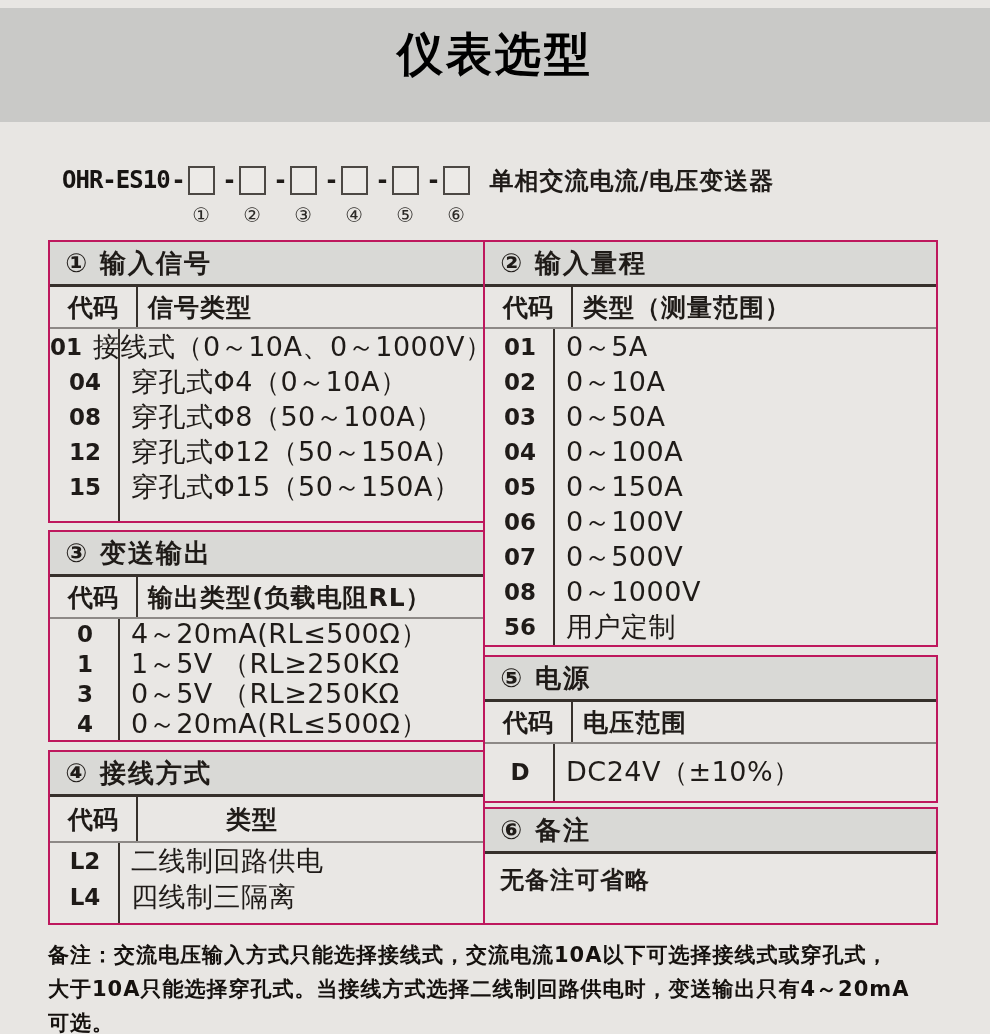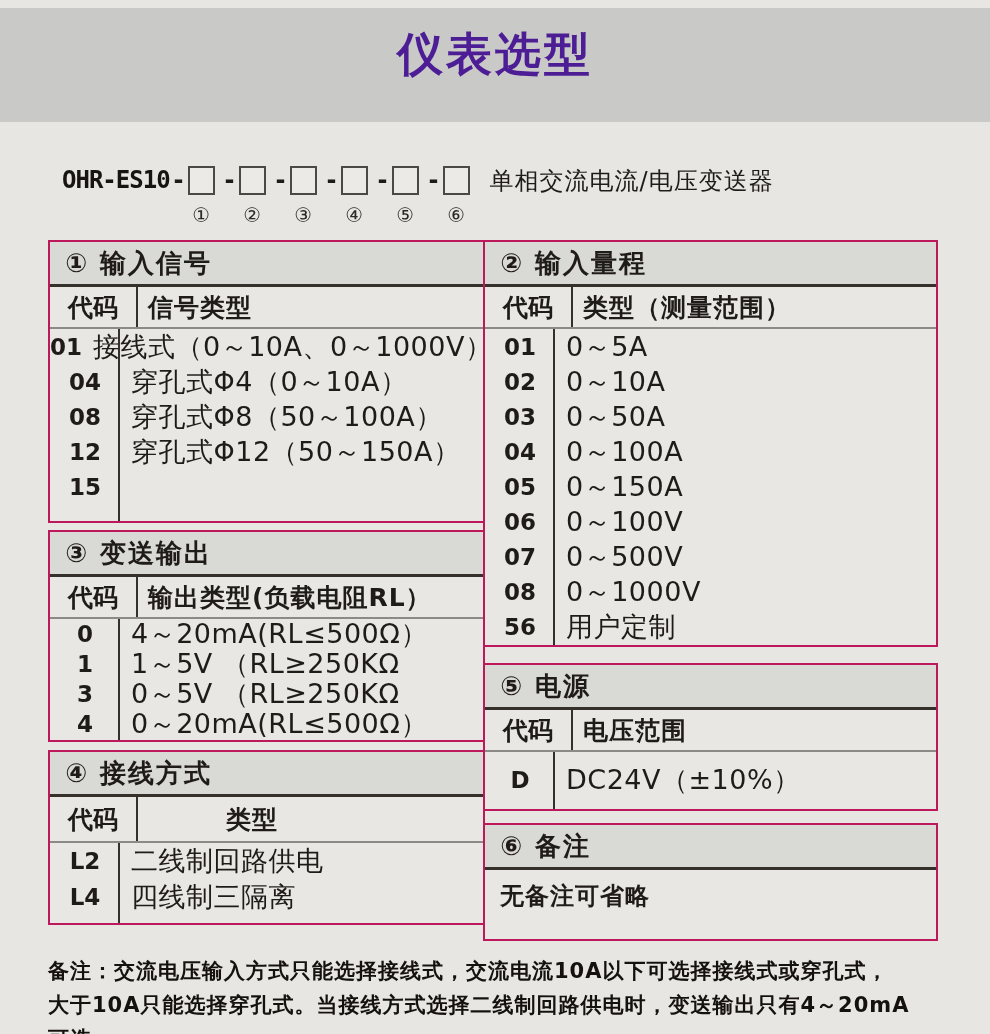--- a/index.html
+++ b/index.html
@@ -5,40 +5,40 @@
   * { margin:0; padding:0; box-sizing:border-box; }
   html,body { width:990px; height:1034px; overflow:hidden; }
   body {
     background:#e8e6e3;
     color:#1f1b18;
     font-family:"DejaVu Sans","Liberation Sans",sans-serif;
   }
 
   
   .banner { margin-top:8px; height:114px; background:#c9c9c7; text-align:center; }
-  .banner-title { padding-top:16px; font-size:46px; font-weight:700; letter-spacing:3px; color:#4c1d95; }
+  .banner-title { padding-top:16px; font-size:46px; font-weight:700; letter-spacing:3px; color:#000000; }
   .banner-sub   { margin-top:3px; font-size:18px; font-weight:400; color:#3c3a38; letter-spacing:0.5px; }
 
   
   .model-line { margin:38px 0 0 62px; height:72px; display:flex; align-items:flex-start; }
   .prefix { font-family:"DejaVu Sans Mono","Liberation Mono",monospace; font-weight:700;
             font-size:24px; line-height:40px; letter-spacing:-1px; color:#171412; }
   .groups { display:inline-flex; }
   .group  { position:relative; display:inline-flex; align-items:center; height:40px; margin-right:6px; }
   .dash   { width:18px; text-align:center; font-size:24px; font-weight:700; line-height:40px; }
   .mbox   { width:27px; height:29px; border:2px solid #4c4844; background:#eceae7; }
   .digit  { position:absolute; top:43px; left:18px; width:27px; text-align:center;
             font-size:20px; font-weight:400; color:#2b2926; }
-  .product { margin-left:14px; font-size:24px; font-weight:400; line-height:42px; letter-spacing:1px; }
+  .product { margin-left:14px; font-size:24px; font-weight:700; line-height:42px; letter-spacing:1px; }
 
   
   .table-wrap { display:flex; margin:8px 0 0 48px; }
   .tcol  { display:flex; flex-direction:column; }
   .tleft { width:437px; }
-  .tright{ width:455px; margin-left:-2px;gap:8px; }
+  .tright{ width:455px; margin-left:-2px; }
 
   .sec { border:2px solid #be185d; background:#e9e7e4; display:flex; flex-direction:column; }
   .sec-header { height:45px; background:#d9d9d6; border-bottom:3px solid #36302b;
                 display:flex; align-items:center; padding-left:15px;
                 font-size:26px; font-weight:700; letter-spacing:2px; }
   .col-header { height:42px; border-bottom:2px solid #8d8986; display:flex;
                 font-size:25px; font-weight:700; }
   .col-header .code { width:88px; border-right:2px solid #36302b;
                       display:flex; align-items:center; justify-content:center; }
   .col-header .type { flex:1; display:flex; align-items:center; padding-left:10px; letter-spacing:1px; }
@@ -148,20 +148,21 @@
             <div class="type">穿孔式Φ8（50～100A）</div>
           </div>
 
           <div class="row">
             <div class="code">12</div>
             <div class="type">穿孔式Φ12（50～150A）</div>
           </div>
 
           <div class="row">
             <div class="code">15</div>
+            <div class="type">穿孔式Φ15（50～150A）</div>
           </div>
         </div>
     </section>
 
     <section class="sec sL2">
       <div class="sec-header">③ 变送输出</div>
       <div class="col-header">
         <div class="code">代码</div>
         <div class="type">输出类型(负载电阻RL）</div>
       </div>

